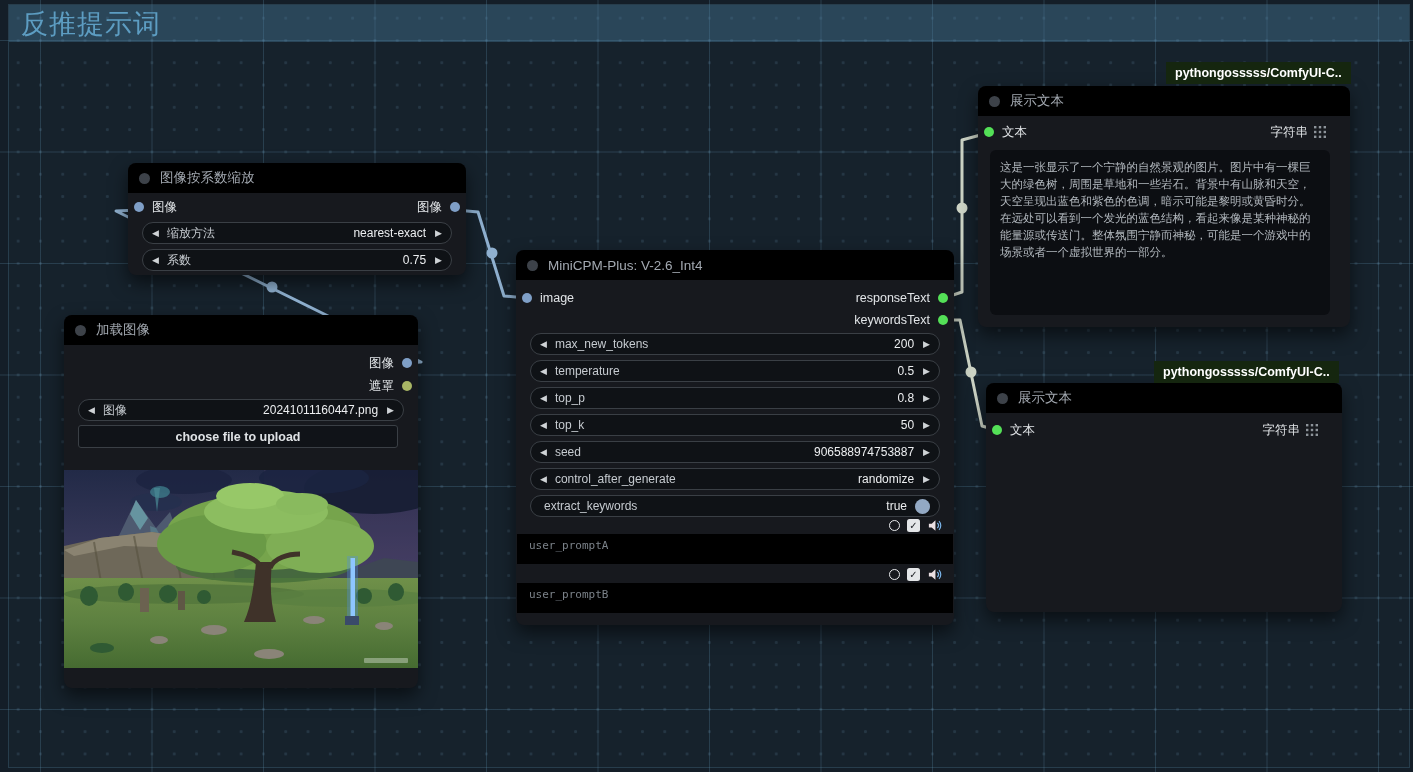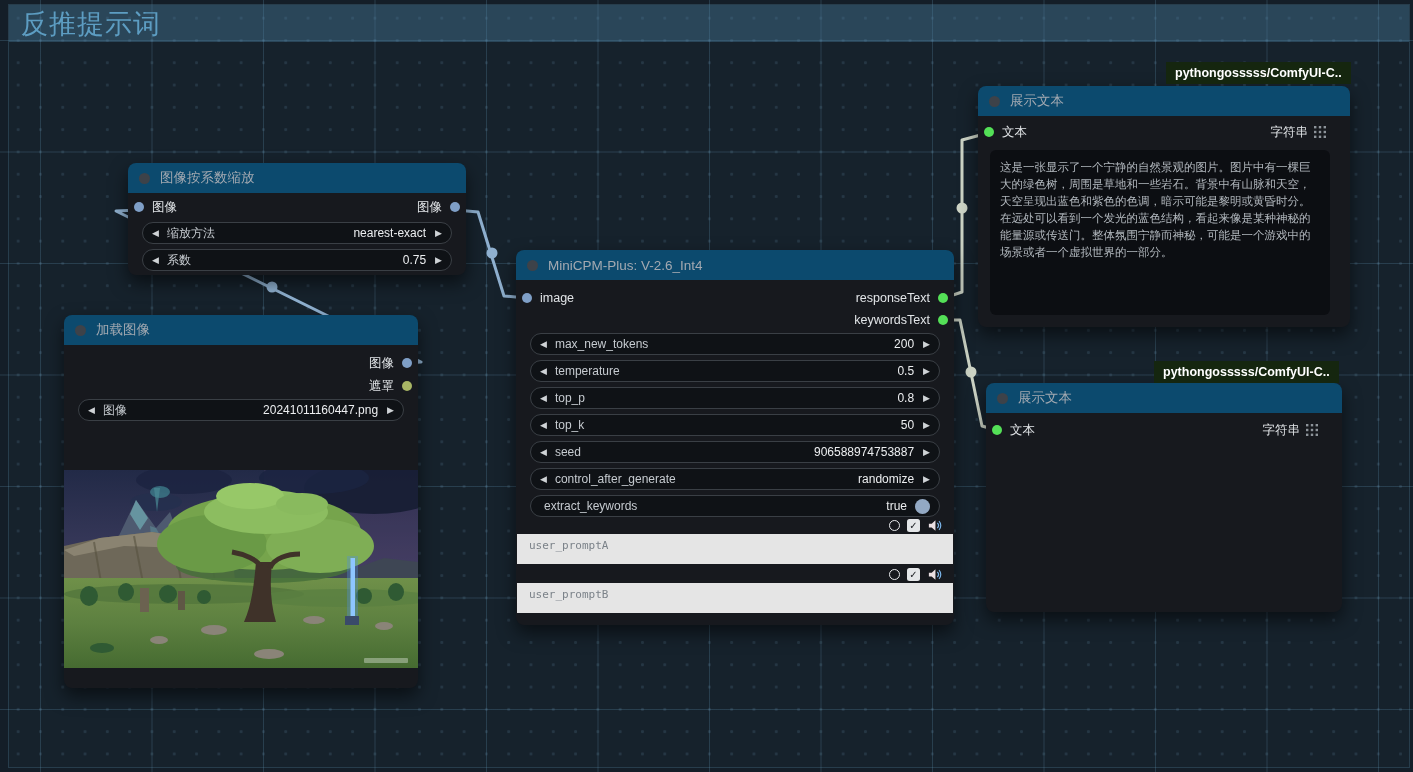--- a/index.html
+++ b/index.html
@@ -19,21 +19,21 @@
   .group{position:absolute;left:8px;top:4px;width:1402px;height:764px;
     border:1px solid rgba(100,160,190,0.22);background:rgba(100,160,190,0.03);}
   .group-header{position:absolute;left:0;top:0;right:0;height:37px;
     background:rgba(77,130,162,0.38);display:flex;align-items:center;padding-left:12px;}
   .group-title{font-size:27px;color:#5d9dc2;letter-spacing:1px;}
   
   svg.wires{position:absolute;left:0;top:0;z-index:2;}
   
   .node{position:absolute;background:#17191e;border-radius:8px;z-index:3;
     box-shadow:0 8px 18px rgba(0,0,0,0.55);color:#c8ccd0;}
-  .node-title{position:absolute;left:0;top:0;right:0;height:30px;background:#0c4a6e;
+  .node-title{position:absolute;left:0;top:0;right:0;height:30px;background:#000000;
     border-radius:8px 8px 0 0;display:flex;align-items:center;gap:10px;padding-left:11px;}
   .tdot{width:11px;height:11px;border-radius:50%;background:#3d4249;flex:0 0 auto;}
   .ttext{font-size:13.5px;color:#a3a9b1;white-space:nowrap;}
   .prow{position:absolute;left:0;right:0;height:22px;display:flex;align-items:center;padding:0 24px;}
   .plabel{font-size:12.5px;color:#e2e5e8;white-space:nowrap;}
   .plabel.right{margin-left:auto;}
   .pdot{position:absolute;top:50%;transform:translateY(-50%);width:10px;height:10px;border-radius:50%;}
   .pdot.in{left:6px;} .pdot.out{right:6px;}
   .pdot.blue{background:#7f9fc7;} .pdot.olive{background:#a9b665;} .pdot.green{background:#54e057;}
   .pill{position:absolute;left:14px;right:14px;height:22px;background:#0f1216;
@@ -43,21 +43,21 @@
   .wlabel{margin-left:8px;color:#c6cbd0;white-space:nowrap;}
   .wvalue{margin-left:auto;margin-right:9px;color:#eceef0;white-space:nowrap;}
   .toggle{width:15px;height:15px;border-radius:50%;background:#93a9c4;margin-left:2px;flex:0 0 auto;}
   .btn{position:absolute;left:14px;right:20px;height:23px;background:#101318;
     border:1px solid #3a3f45;border-radius:3px;display:flex;align-items:center;justify-content:center;
     font-size:12.5px;font-weight:bold;color:#dfe2e5;}
   .icons-row{position:absolute;right:12px;height:15px;display:flex;align-items:center;gap:7px;}
   .icir{width:11px;height:11px;border:1.6px solid #e8eaec;border-radius:50%;}
   .icheck{width:13px;height:13px;background:#e4e6e8;border-radius:2.5px;color:#1a1c20;
     font-size:10px;line-height:13px;text-align:center;font-weight:bold;}
-  .ta{position:absolute;left:1px;right:1px;height:30px;background:#e5e5e5;
+  .ta{position:absolute;left:1px;right:1px;height:30px;background:#000000;
     color:#7b8289;font-family:"DejaVu Sans Mono","Liberation Mono",monospace;font-size:11px;
     padding:5px 12px;}
   .inset{position:absolute;left:12px;right:20px;background:#0c0e12;border-radius:6px;
     padding:9px 10px;font-size:11.5px;line-height:17px;color:#b2b8be;overflow:hidden;}
   .badge{position:absolute;z-index:4;height:22px;background:#15260f;border-radius:0;
     display:flex;align-items:center;padding:0 9px;color:#ffffff;font-weight:bold;font-size:12.5px;
     font-family:"Liberation Sans","DejaVu Sans",sans-serif;}
   .preview{position:absolute;left:0;right:0;top:155px;height:198px;background:#06080c;overflow:hidden;}
   .preview svg{display:block;width:100%;height:100%;}
   .gridicon{margin-left:6px;flex:0 0 auto;}
@@ -125,20 +125,21 @@
     <div class="prow" style="top:60px;">
       <span class="plabel right">遮罩</span>
       <span class="pdot out olive"></span>
     </div>
     <div class="pill" style="top:84px;">
       <span class="arr">◀</span>
       <span class="wlabel">图像</span>
       <span class="wvalue">20241011160447.png</span>
       <span class="arr">▶</span>
     </div>
+    <div class="btn" style="top:110px;">choose file to upload</div>
 
     <div class="preview">
       <svg viewBox="0 0 354 198" preserveAspectRatio="none">
         <defs>
           <linearGradient id="sky" x1="0" y1="0" x2="0" y2="1">
             <stop offset="0" stop-color="#222a47"></stop>
               <stop offset="0.7" stop-color="#3a3a5c"></stop>
               <stop offset="1" stop-color="#4a4161"></stop>
           </linearGradient>
           <linearGradient id="grass" x1="0" y1="0" x2="0" y2="1">

